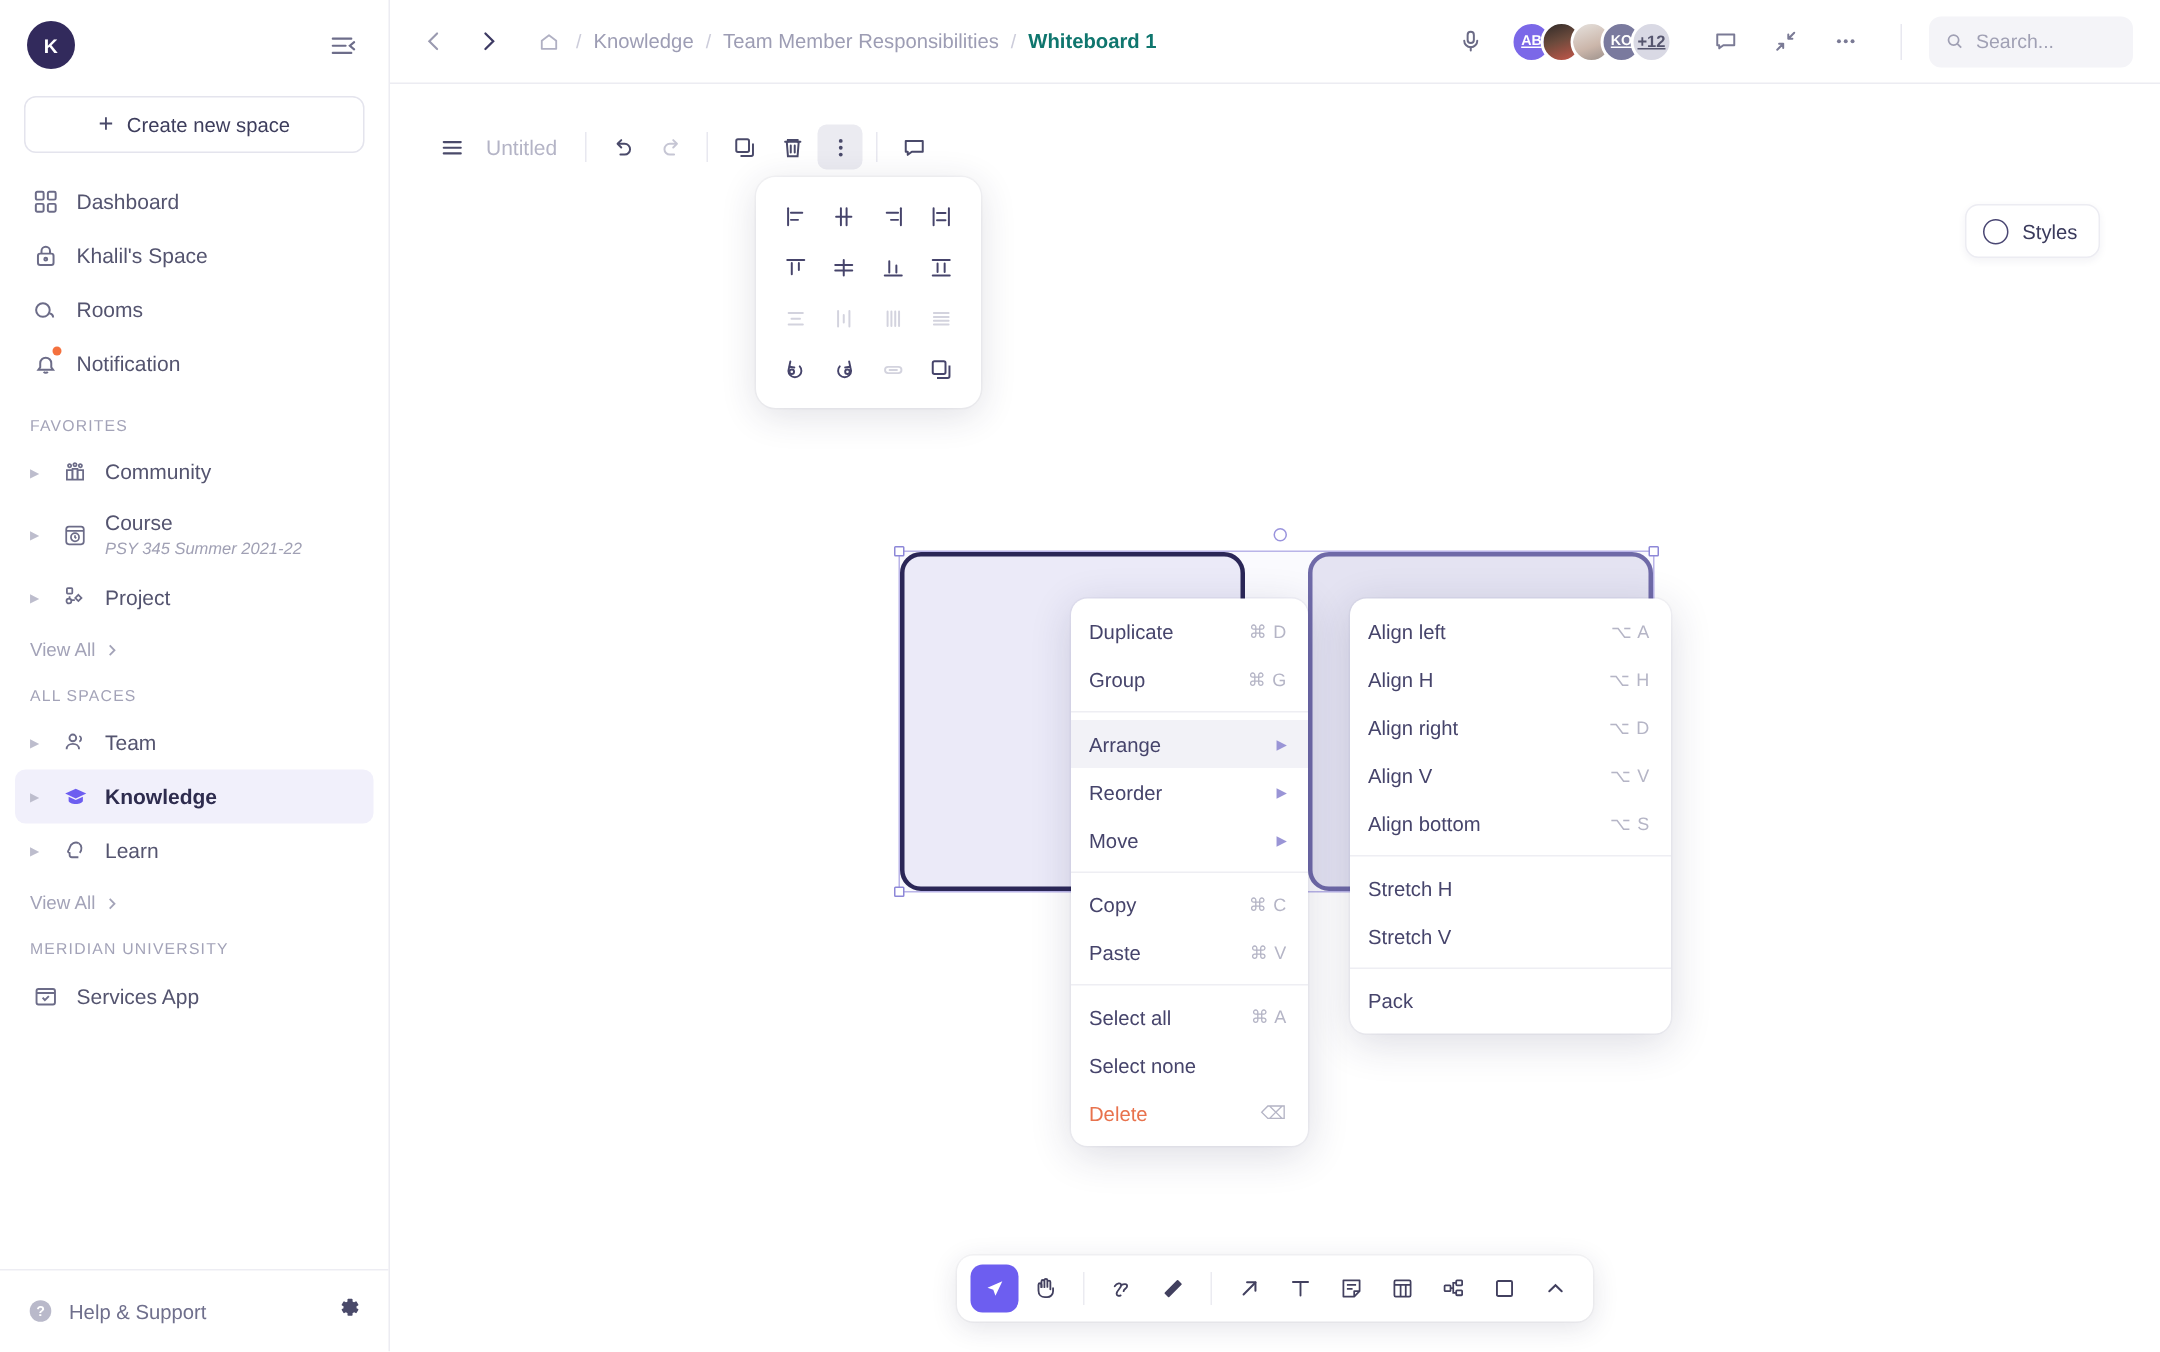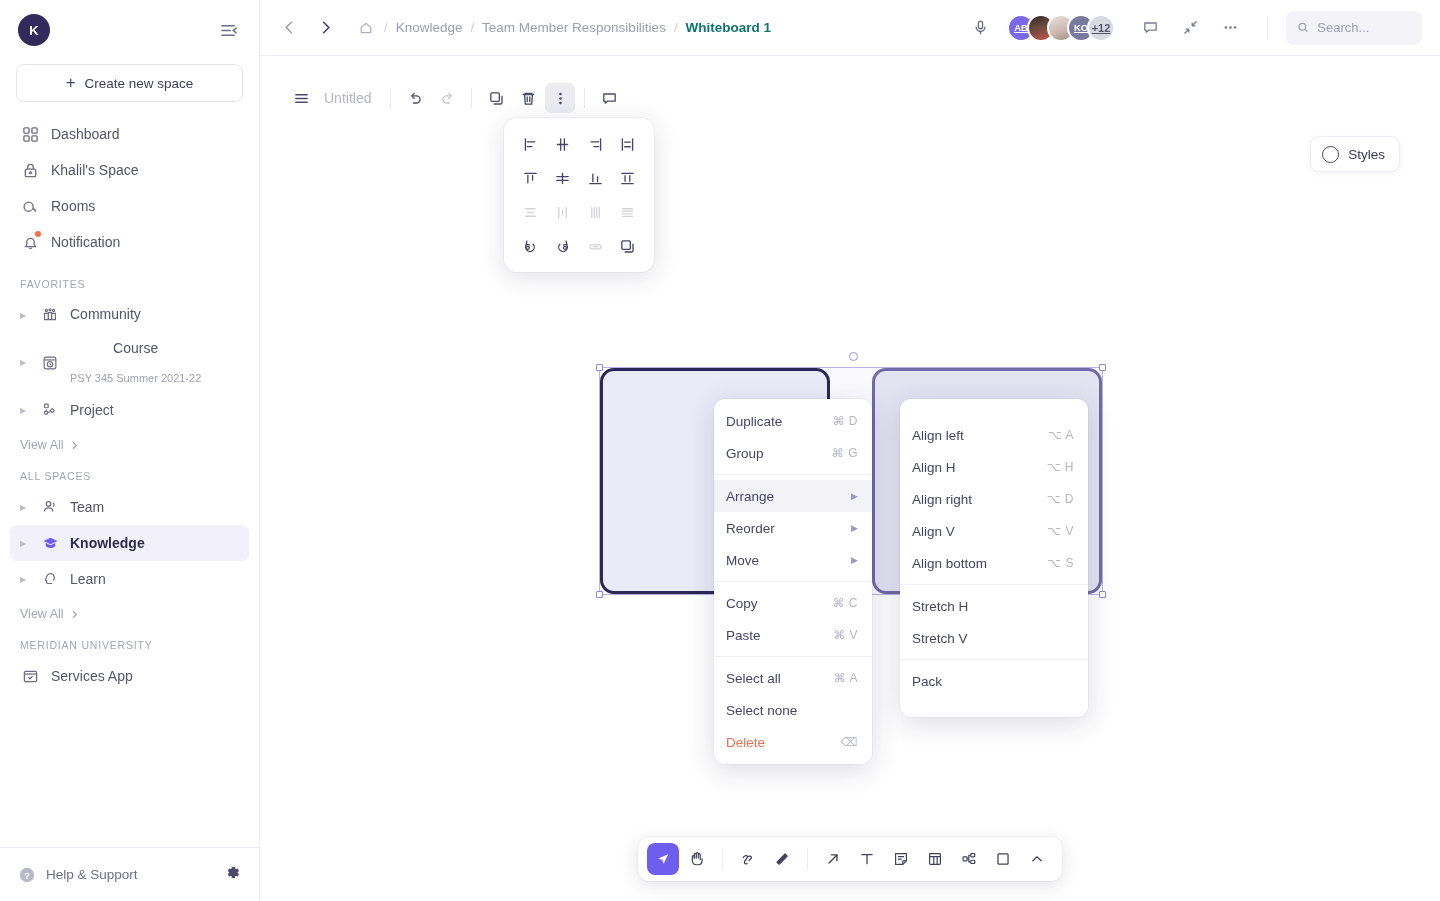--- a/index.html
+++ b/index.html
@@ -51,23 +51,23 @@
   }
   .space-item {
     display: flex; align-items: center; gap: 9px;
     padding: 7px 10px 7px 6px; margin: 0 10px; border-radius: 7px;
     cursor: pointer; min-height: 36px;
   }
   .space-item.active { background: #f1f0fb; }
   .space-item.active .space-title { font-weight: 700; color: #2e2c4e; }
   .caret { width: 14px; flex: 0 0 14px; display: flex; align-items: center; justify-content: center; color: #bdbdcd; font-size: 8px; }
   .space-ico { width: 22px; height: 22px; flex: 0 0 22px; display: flex; align-items: center; justify-content: center; color: #6c6c88; }
-  .space-text { display: flex; flex-direction: column; line-height: 1.25; text-align: center; }
+  .space-text { display: flex; flex-direction: column; line-height: 1.25; }
   .space-title { font-size: 14px; color: #54546f; }
-  .space-sub { font-size: 11px; color: #a0a0b4; margin-top: 14px; }
+  .space-sub { font-size: 11px; color: #a0a0b4; margin-top: 2px; font-style: italic; }
   .view-all { font-size: 12.5px; color: #a3a3b8; padding: 10px 20px 0 20px; cursor: pointer; display: flex; align-items: center; gap: 5px; }
 
   .sb-footer {
     margin-top: auto; border-top: 1px solid #ededf3;
     display: flex; align-items: center; justify-content: space-between;
     padding: 16px 18px; 
   }
   .help { display: flex; align-items: center; gap: 10px; font-size: 13.5px; color: #6f6f8c; cursor: pointer; }
   .gear { cursor: pointer; color: #4a4a6a; }
 
@@ -165,24 +165,24 @@
   }
   .mi.hl { background: #f2f2f7; }
   .mi .lbl { flex: 1; }
   .mi .sc { font-size: 12px; color: #b5b5c6; letter-spacing: .5px; }
   .mi .arrow { color: #9a95d6; font-size: 9px; }
   .mi.danger { color: #e8724d; }
   .mi-sep { height: 1px; background: #eeeef3; margin: 5px 0; }
 
   
   #sub-menu {
-    position: absolute; left: 640px; top: 343px; width: 188px;
+    position: absolute; left: 640px; top: 343px; width: 214px;
     background: #fff; border-radius: 11px;
     box-shadow: 0 6px 28px rgba(40,40,80,.16), 0 0 0 1px rgba(40,40,80,.035);
-    padding: 20px 0; z-index: 31;
+    padding: 6px 0; z-index: 31;
   }
 
   
   #bottom-bar {
     position: absolute; left: 50%; transform: translateX(-50%); bottom: 20px;
     height: 44px; background: #fff; border-radius: 11px;
     box-shadow: 0 4px 18px rgba(40,40,80,.13), 0 0 0 1px rgba(40,40,80,.04);
     display: flex; align-items: center; padding: 0 9px; gap: 2px;
   }
   .bt {

